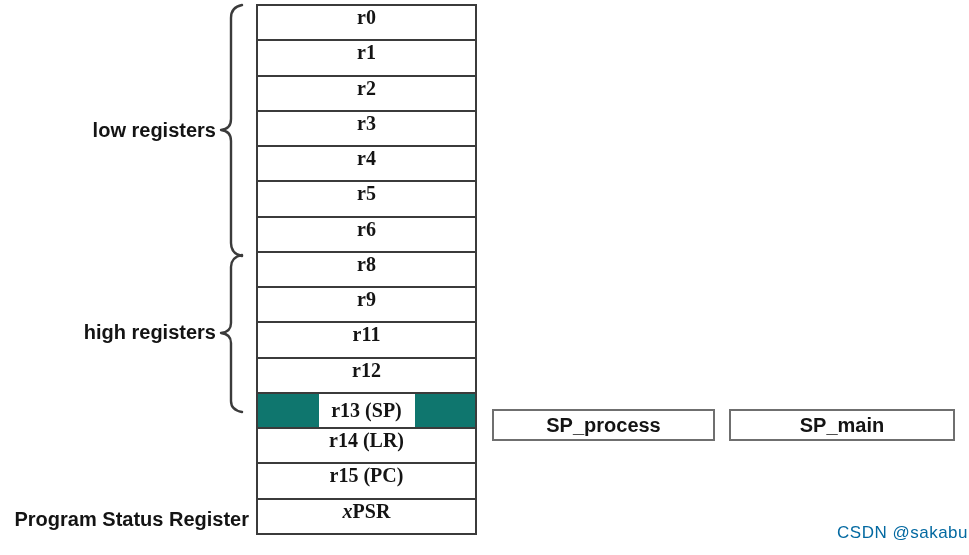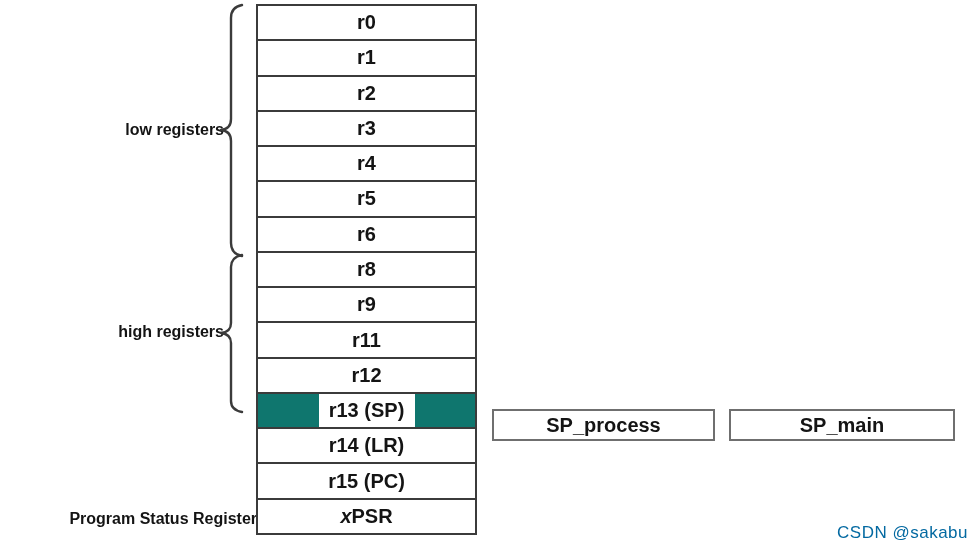--- a/index.html
+++ b/index.html
@@ -11,26 +11,25 @@
     font-family: "Liberation Sans", sans-serif;
     color: #141414;
     overflow: hidden;
   }
 
   
   .side-label {
     position: absolute;
     left: 0;
     text-align: right;
-    font-size: 16px;
+    font-size: 20px;
     font-weight: 700;
     line-height: 24px;
     white-space: nowrap;
     color: #141414;
-    margin-left: 8px;
   }
   .label-low  { width: 216px; top: 118px; }
   .label-high { width: 216px; top: 320px; }
   .label-psr  { width: 249px; top: 507px; }
 
   
   .brace { position: absolute; }
   .brace path {
     fill: none;
     stroke: #3b3b3b;
@@ -50,26 +49,26 @@
     height: 531px;
     box-sizing: border-box;
     border: 2px solid #3b3b3b;
     background: #ffffff;
     display: flex;
     flex-direction: column;
   }
   .reg-row {
     flex: 1 1 0;
     display: flex;
-    align-items: center;
     justify-content: center;
     font-size: 20px;
     font-weight: 700;
     background: #ffffff;
     overflow: hidden;
+    font-family: Liberation Serif, serif;
   }
   .reg-row + .reg-row { border-top: 2px solid #3b3b3b; }
   .sp-row { background: #0f766e; }
   .sp-label-bg {
     background: #ffffff;
     height: 100%;
     min-width: 82px;
     padding: 0 7px;
     display: flex;
     align-items: center;

